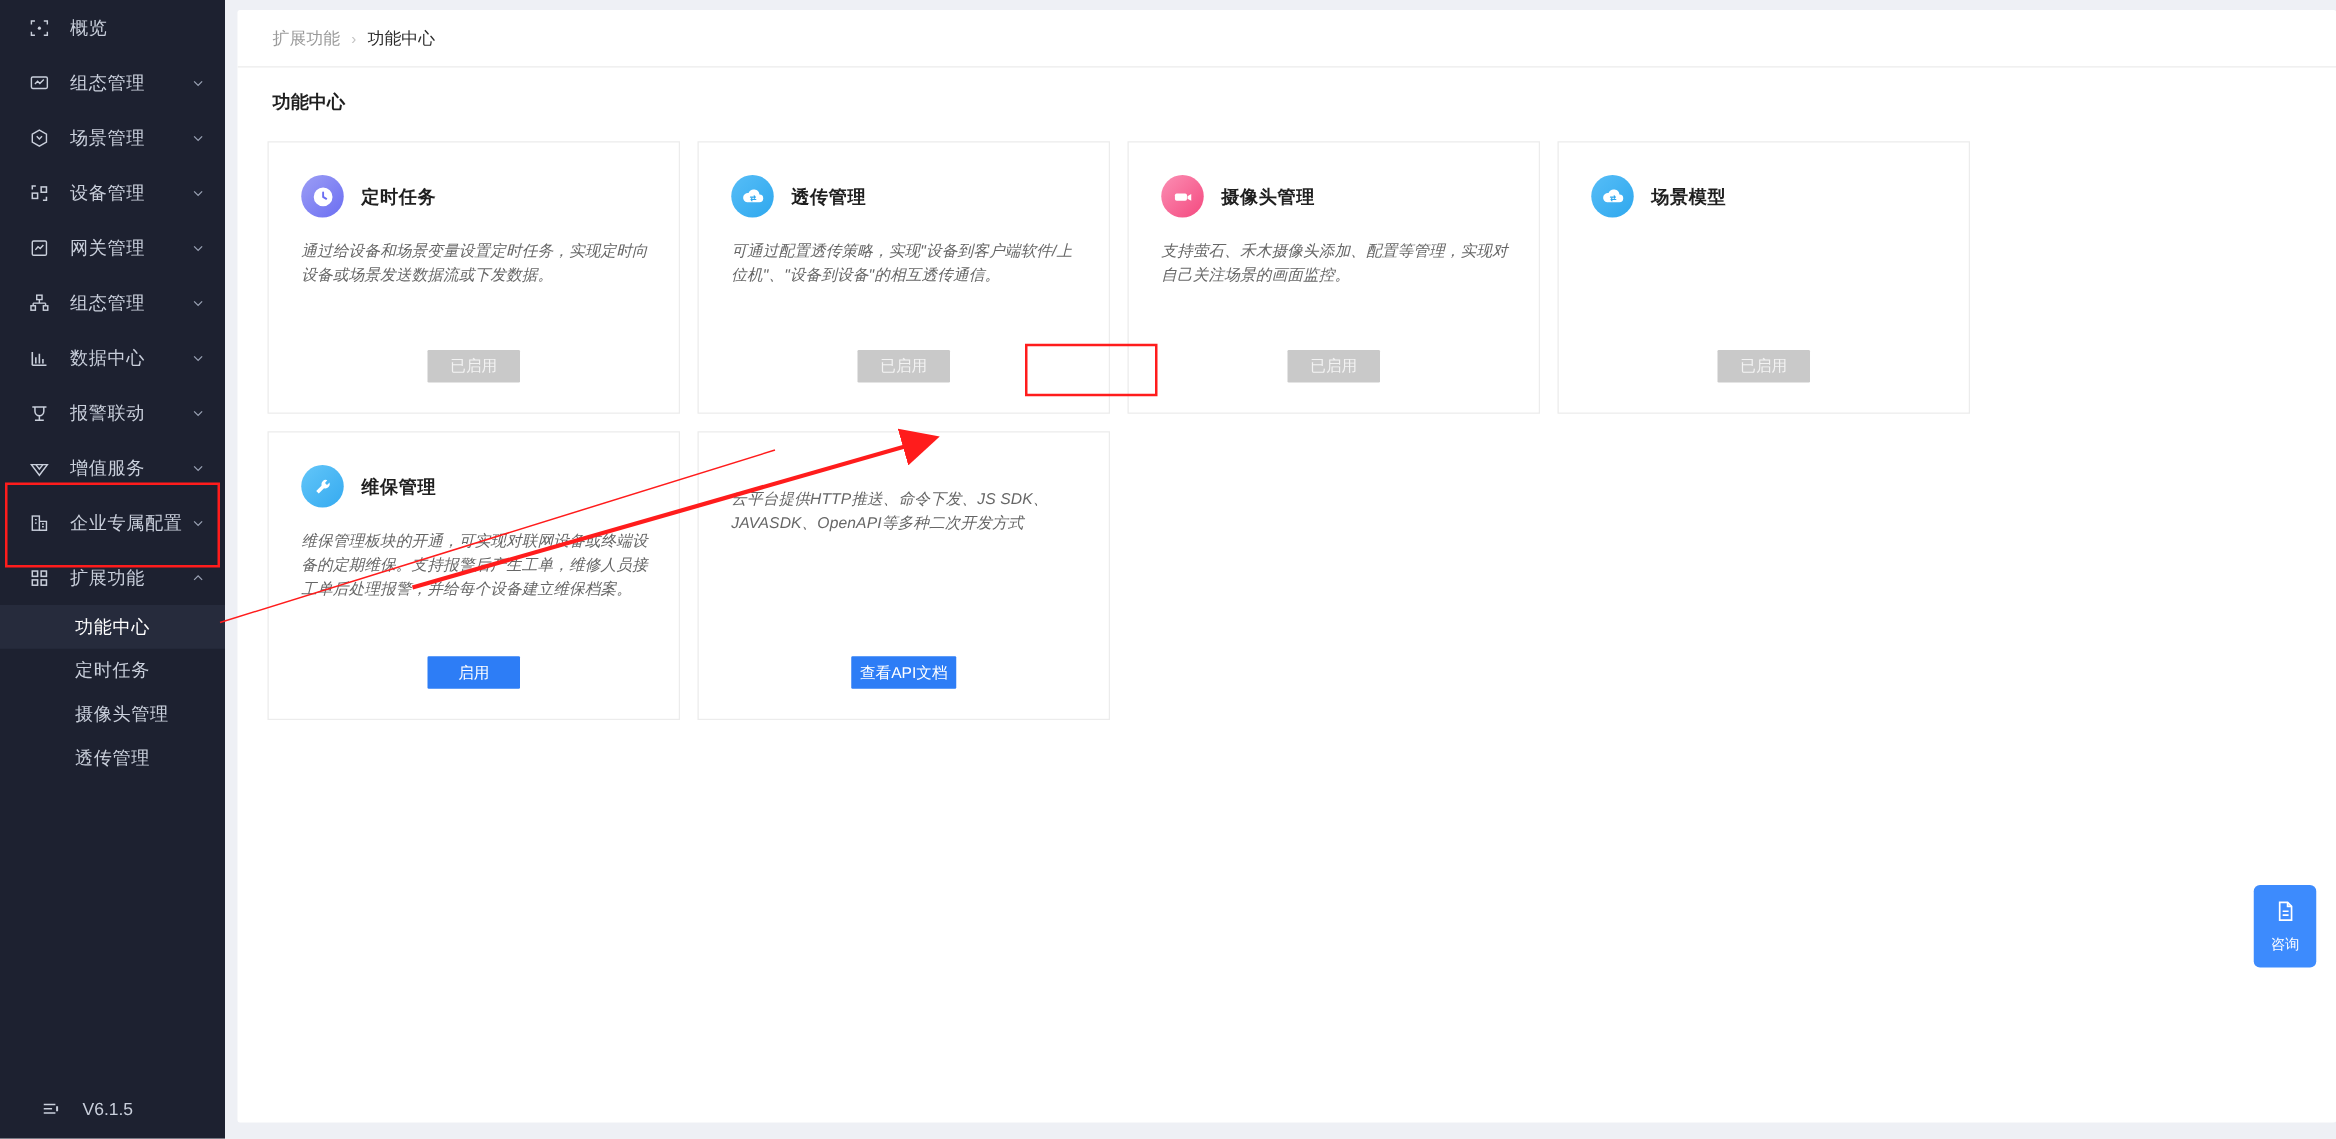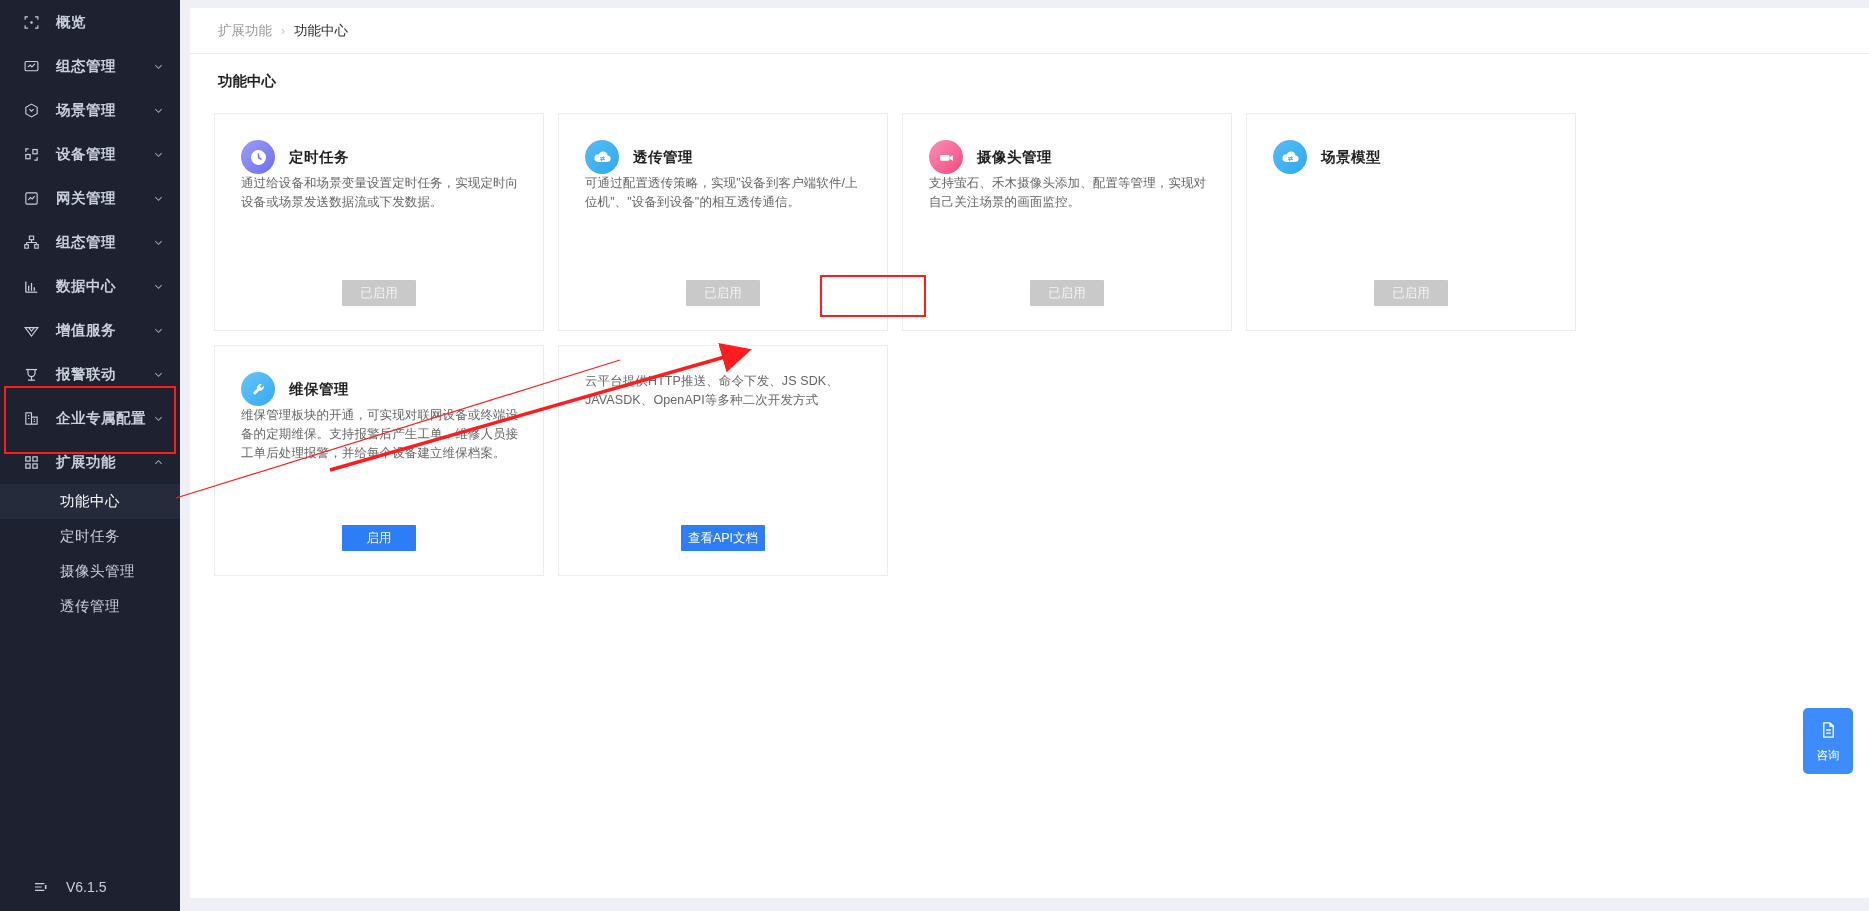--- a/index.html
+++ b/index.html
@@ -20,21 +20,21 @@
     display: flex; align-items: center;
     height: 44px; padding: 0 16px 0 22px;
     font-size: 14.5px; color: #c9cfdb; cursor: pointer;
     position: relative;
   }
   .nav-item .ico {
     width: 18px; height: 18px; flex: 0 0 18px;
     margin-right: 16px; display: flex; align-items: center; justify-content: center;
     color: #c9cfdb;
   }
-  .nav-item .lbl { flex: 1 1 auto; white-space: nowrap; letter-spacing: .5px; font-weight: bold; }
+  .nav-item .lbl { flex: 1 1 auto; white-space: nowrap; letter-spacing: .5px; }
   .nav-item .chev {
     width: 12px; height: 12px; flex: 0 0 12px;
     display: flex; align-items: center; justify-content: center; color: #9aa2b4;
   }
   .nav-item.expanded { background: #1d2130; }
   .sub-item {
     display: flex; align-items: center;
     height: 35px; padding-left: 60px;
     font-size: 14.5px; color: #c9cfdb; cursor: pointer; letter-spacing: .5px;
   }
@@ -88,22 +88,23 @@
     display: flex; align-items: center; justify-content: center;
     flex: 0 0 34px;
   }
   .ic-timer { background: linear-gradient(135deg,#9c9ef5,#6b6ef2); }
   .ic-cloud { background: linear-gradient(135deg,#56bdf7,#2fa8ee); }
   .ic-camera { background: linear-gradient(135deg,#fb8fb4,#f4497f); }
   .ic-wrench { background: linear-gradient(135deg,#63c6f9,#35aaf0); }
   .ic-stack { background: linear-gradient(135deg,#5fc3f8,#34a9ef); }
   .card-title { font-size: 14.5px; font-weight: bold; color: #1f1f1f; letter-spacing: .5px; }
   .card-desc {
-    font-size: 12.5px; color: #666; line-height: 19px;
+    margin-top: 18px; font-size: 12.5px; color: #666; line-height: 19px;
     letter-spacing: .1px;
+    font-style: italic;
   }
   .card-btn-wrap {
     position: absolute; left: 0; bottom: 24px; width: 100%;
     display: flex; justify-content: center;
   }
   .btn {
     min-width: 74px; height: 26px; padding: 0 7px;
     display: inline-flex; align-items: center; justify-content: center;
     font-size: 12.5px; border: none; cursor: pointer; border-radius: 1px;
   }
@@ -236,43 +237,43 @@
       <span class="lbl">数据中心</span>
       <span class="chev">
         <svg width="11" height="11" viewBox="0 0 24 24" fill="none" stroke="currentColor" stroke-width="2.2">
             <path d="M5 9l7 7 7-7"></path>
           </svg>
       </span>
     </div>
 
     <div class="nav-item">
       <span class="ico">
-        <svg width="17" height="17" viewBox="0 0 24 24" fill="none" stroke="currentColor" stroke-width="1.6">
-          <path d="M3 8h18l-9 12z"></path>
-            <path d="M8 8l4 5 4-5"></path>
-        </svg>
-      </span>
-      <span class="lbl">增值服务</span>
-      <span class="chev">
-        <svg width="11" height="11" viewBox="0 0 24 24" fill="none" stroke="currentColor" stroke-width="2.2">
-            <path d="M5 9l7 7 7-7"></path>
-          </svg>
-      </span>
-    </div>
-
-    <div class="nav-item">
-      <span class="ico">
         <svg width="17" height="17" viewBox="0 0 24 24" fill="none" stroke="currentColor" stroke-width="1.7">
           <path d="M4 5h16"></path>
             <path d="M7 5v5a5 5 0 0010 0V5"></path>
             <path d="M12 15v5"></path>
             <path d="M7 20h10"></path>
         </svg>
       </span>
       <span class="lbl">报警联动</span>
+      <span class="chev">
+        <svg width="11" height="11" viewBox="0 0 24 24" fill="none" stroke="currentColor" stroke-width="2.2">
+            <path d="M5 9l7 7 7-7"></path>
+          </svg>
+      </span>
+    </div>
+
+    <div class="nav-item">
+      <span class="ico">
+        <svg width="17" height="17" viewBox="0 0 24 24" fill="none" stroke="currentColor" stroke-width="1.6">
+          <path d="M3 8h18l-9 12z"></path>
+            <path d="M8 8l4 5 4-5"></path>
+        </svg>
+      </span>
+      <span class="lbl">增值服务</span>
       <span class="chev">
         <svg width="11" height="11" viewBox="0 0 24 24" fill="none" stroke="currentColor" stroke-width="2.2">
             <path d="M5 9l7 7 7-7"></path>
           </svg>
       </span>
     </div>
 
     <div class="nav-item">
       <span class="ico">
         <svg width="17" height="17" viewBox="0 0 24 24" fill="none" stroke="currentColor" stroke-width="1.6">

